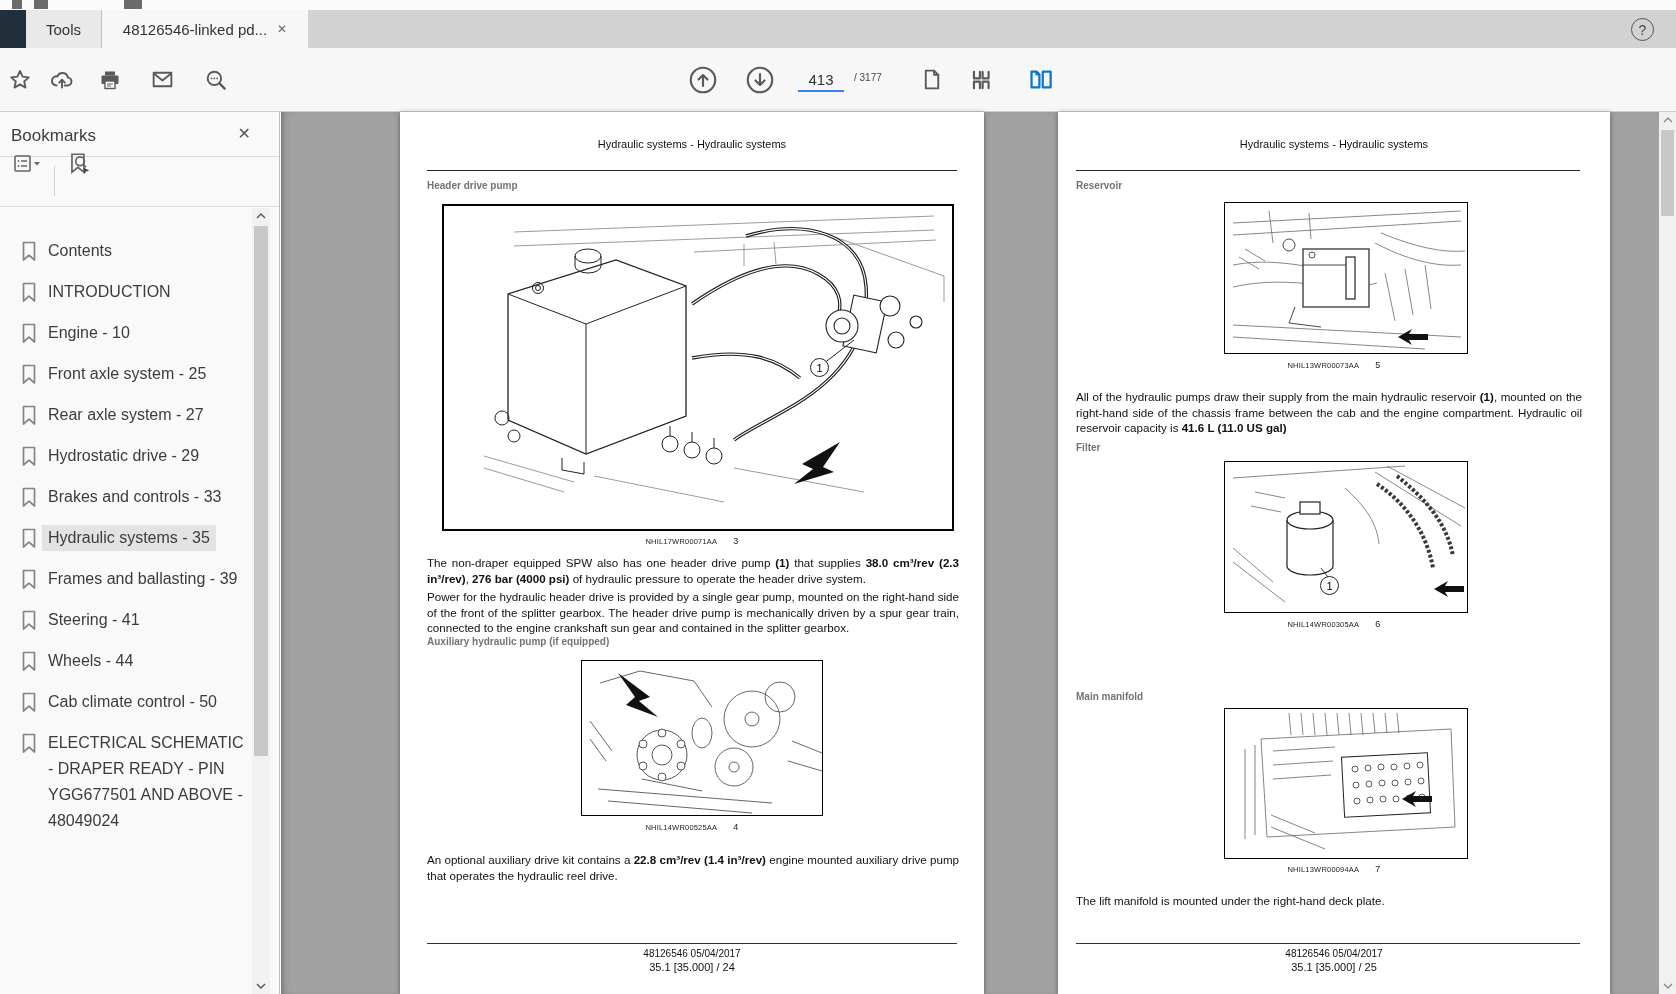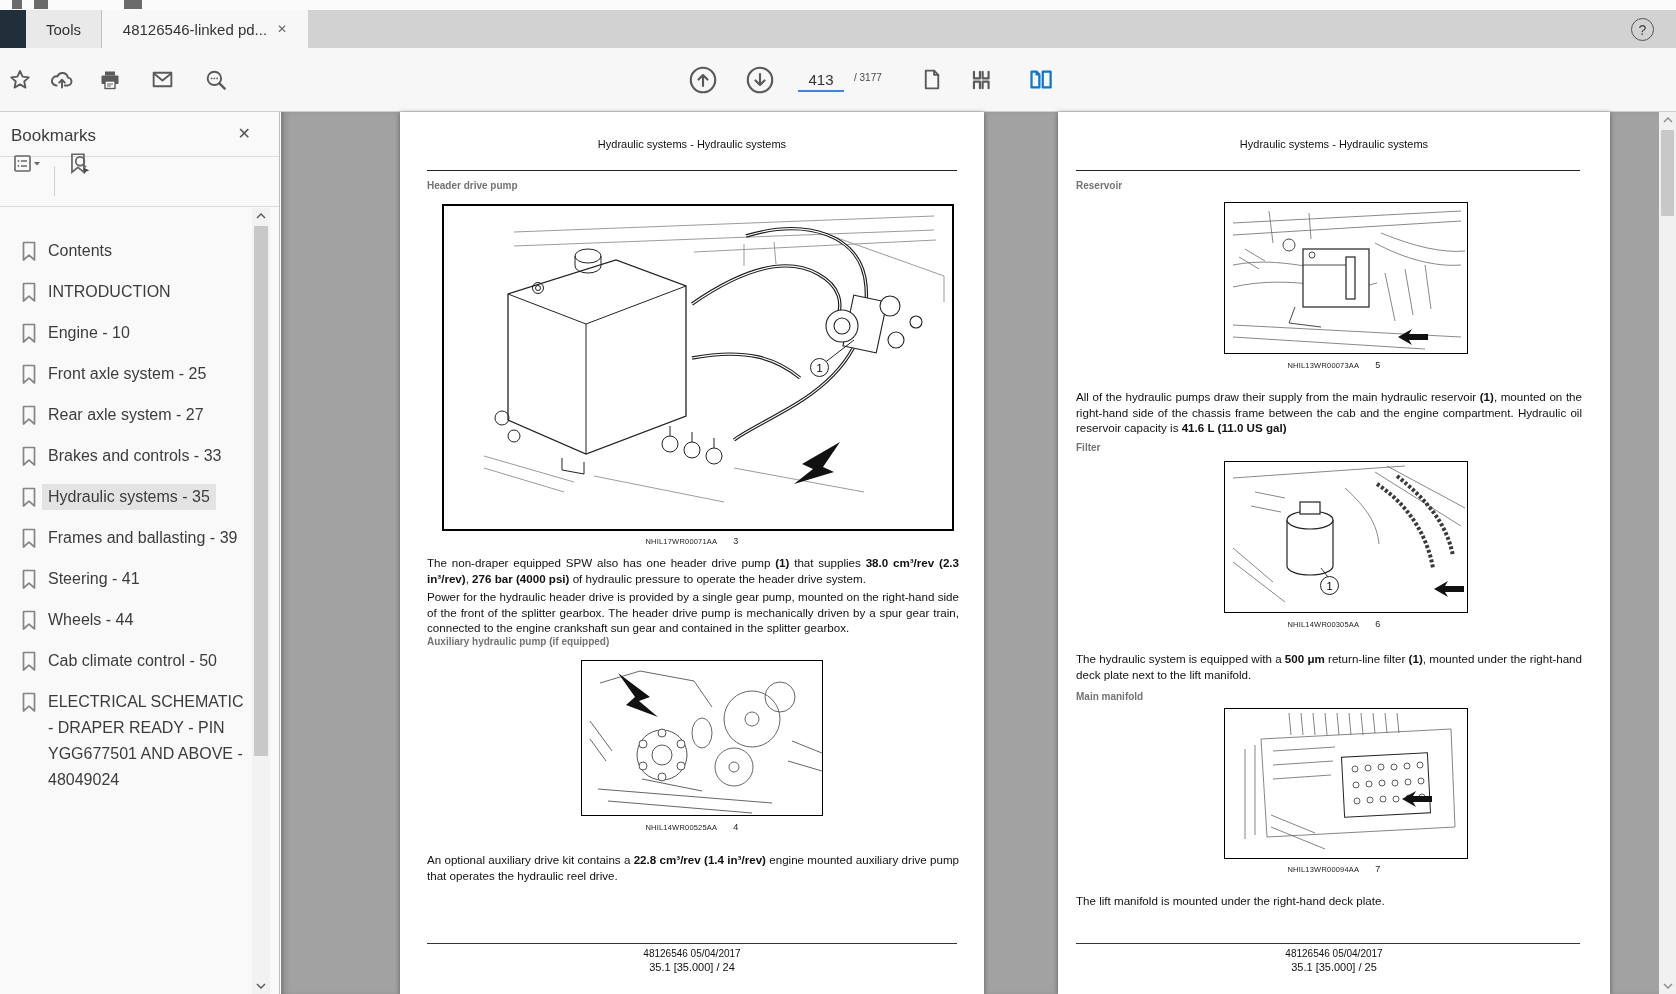--- a/index.html
+++ b/index.html
@@ -241,20 +241,28 @@
     </span>
     <span class="bm-label">Front axle system - 25</span>
   </div>
       <div class="bm-item">
     <span class="bm-ic">
       <svg width="18" height="21" viewBox="0 0 18 21" fill="none" stroke="#858585" stroke-width="1.7" stroke-linejoin="round">
         <path d="M3.5 1.5 H14.5 V19 L9 14.2 L3.5 19 Z"></path>
           </svg>
     </span>
     <span class="bm-label">Rear axle system - 27</span>
+  </div>
+      <div class="bm-item">
+    <span class="bm-ic">
+      <svg width="18" height="21" viewBox="0 0 18 21" fill="none" stroke="#858585" stroke-width="1.7" stroke-linejoin="round">
+        <path d="M3.5 1.5 H14.5 V19 L9 14.2 L3.5 19 Z"></path>
+          </svg>
+    </span>
+    <span class="bm-label">Hydrostatic drive - 29</span>
   </div>
       <div class="bm-item">
     <span class="bm-ic">
       <svg width="18" height="21" viewBox="0 0 18 21" fill="none" stroke="#858585" stroke-width="1.7" stroke-linejoin="round">
         <path d="M3.5 1.5 H14.5 V19 L9 14.2 L3.5 19 Z"></path>
           </svg>
     </span>
     <span class="bm-label">Brakes and controls - 33</span>
   </div>
       <div class="bm-item selected">
@@ -503,21 +511,20 @@
         </g>
         <path d="M96 106 L103 115" stroke="#222" stroke-width="0.9" fill="none"></path>
         <path d="M209 127 l14 -8 l-3 5 l19 0 l0 6 l-19 0 l3 5 Z" fill="#111"></path>
       </svg>
       <span class="callout" style="left:95px;top:114px;">1</span>
     </div>
     <div class="fig-caption" style="top:507px;">
       <span class="cap-code">NHIL14WR00305AA</span><span class="cap-num">6</span>
     </div>
 
-    <div class="ptext" style="top:539px;left:18px;width:506px;"><span>The hydraulic system is equipped with a </span><span style="font-weight: bold;">500 μm</span><span> return-line filter </span><span style="font-weight: bold;">(1)</span><span>, mounted under the right-hand deck plate next to the lift manifold.</span></div>
 
     <div class="ph" style="top:579px;left:18px;">Main manifold</div>
 
     <div class="figure" style="left:166px;top:596px;width:244px;height:151px;">
       <svg width="242" height="149" viewBox="0 0 242 149">
         <g stroke="#666" stroke-width="0.8" fill="none">
           <path d="M64 4 L66 26 M76 4 L78 26 M88 4 L90 26 M100 4 L102 26 M112 4 L114 26 M124 4 L126 26 M136 4 L138 26 M148 4 L150 24 M160 4 L162 24 M172 4 L174 24"></path>
           <path d="M36 30 L226 20 L230 118 L42 128 Z"></path>
           <path d="M20 40 L20 130 M30 36 L30 126"></path>
           <path d="M46 118 L100 140 M46 106 L90 124"></path>

